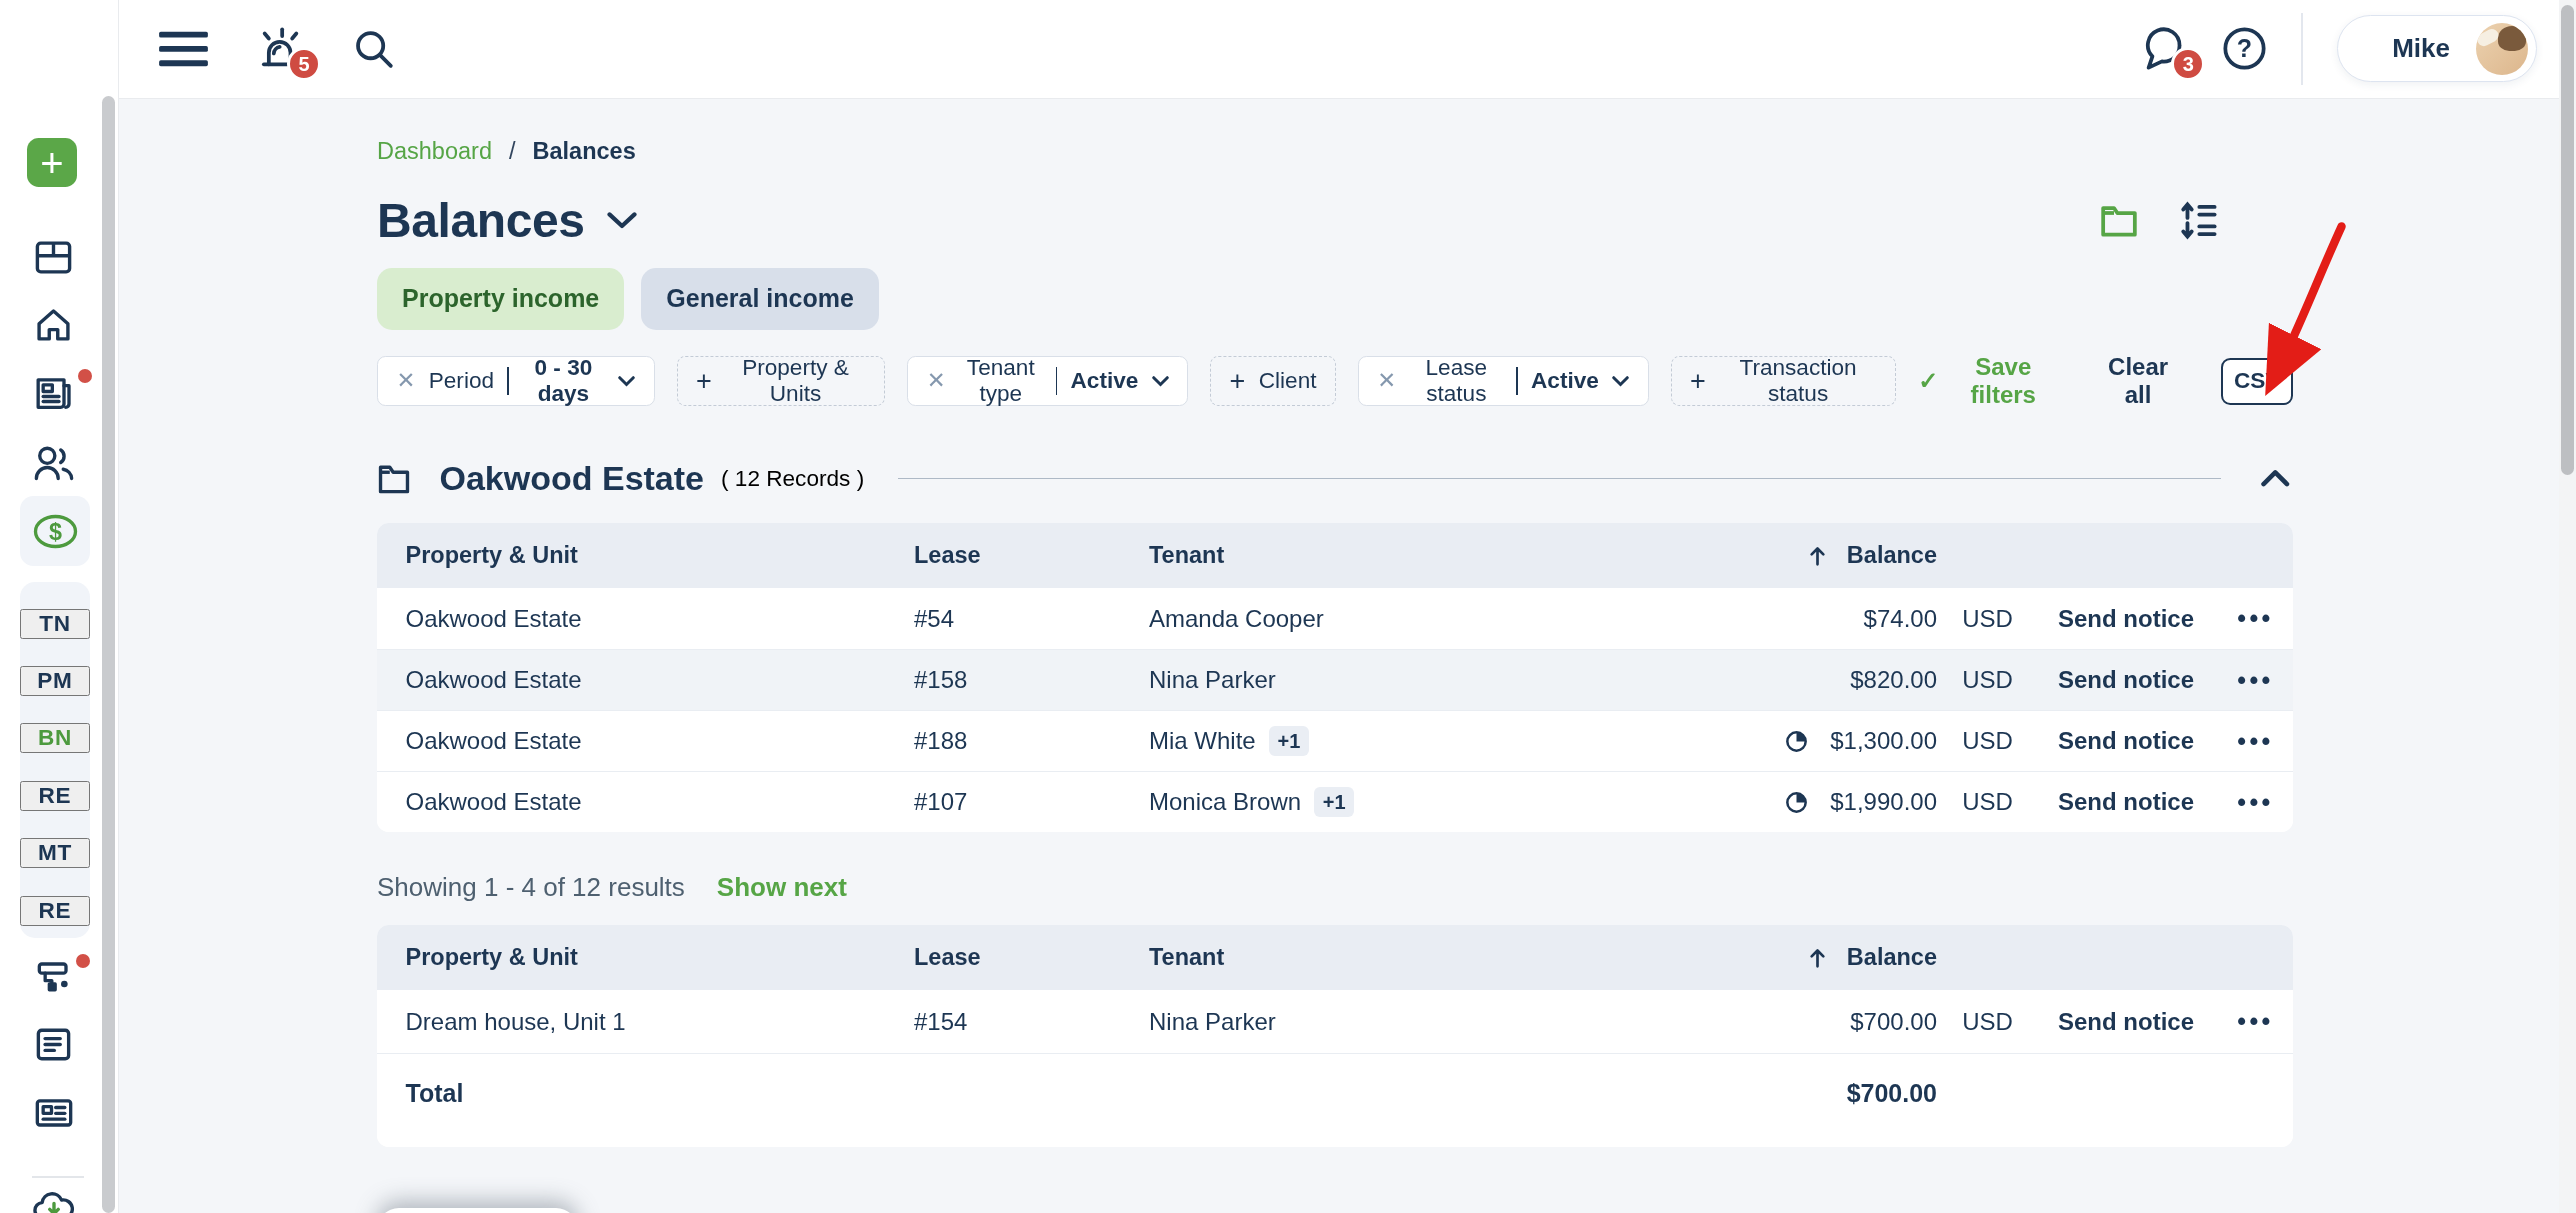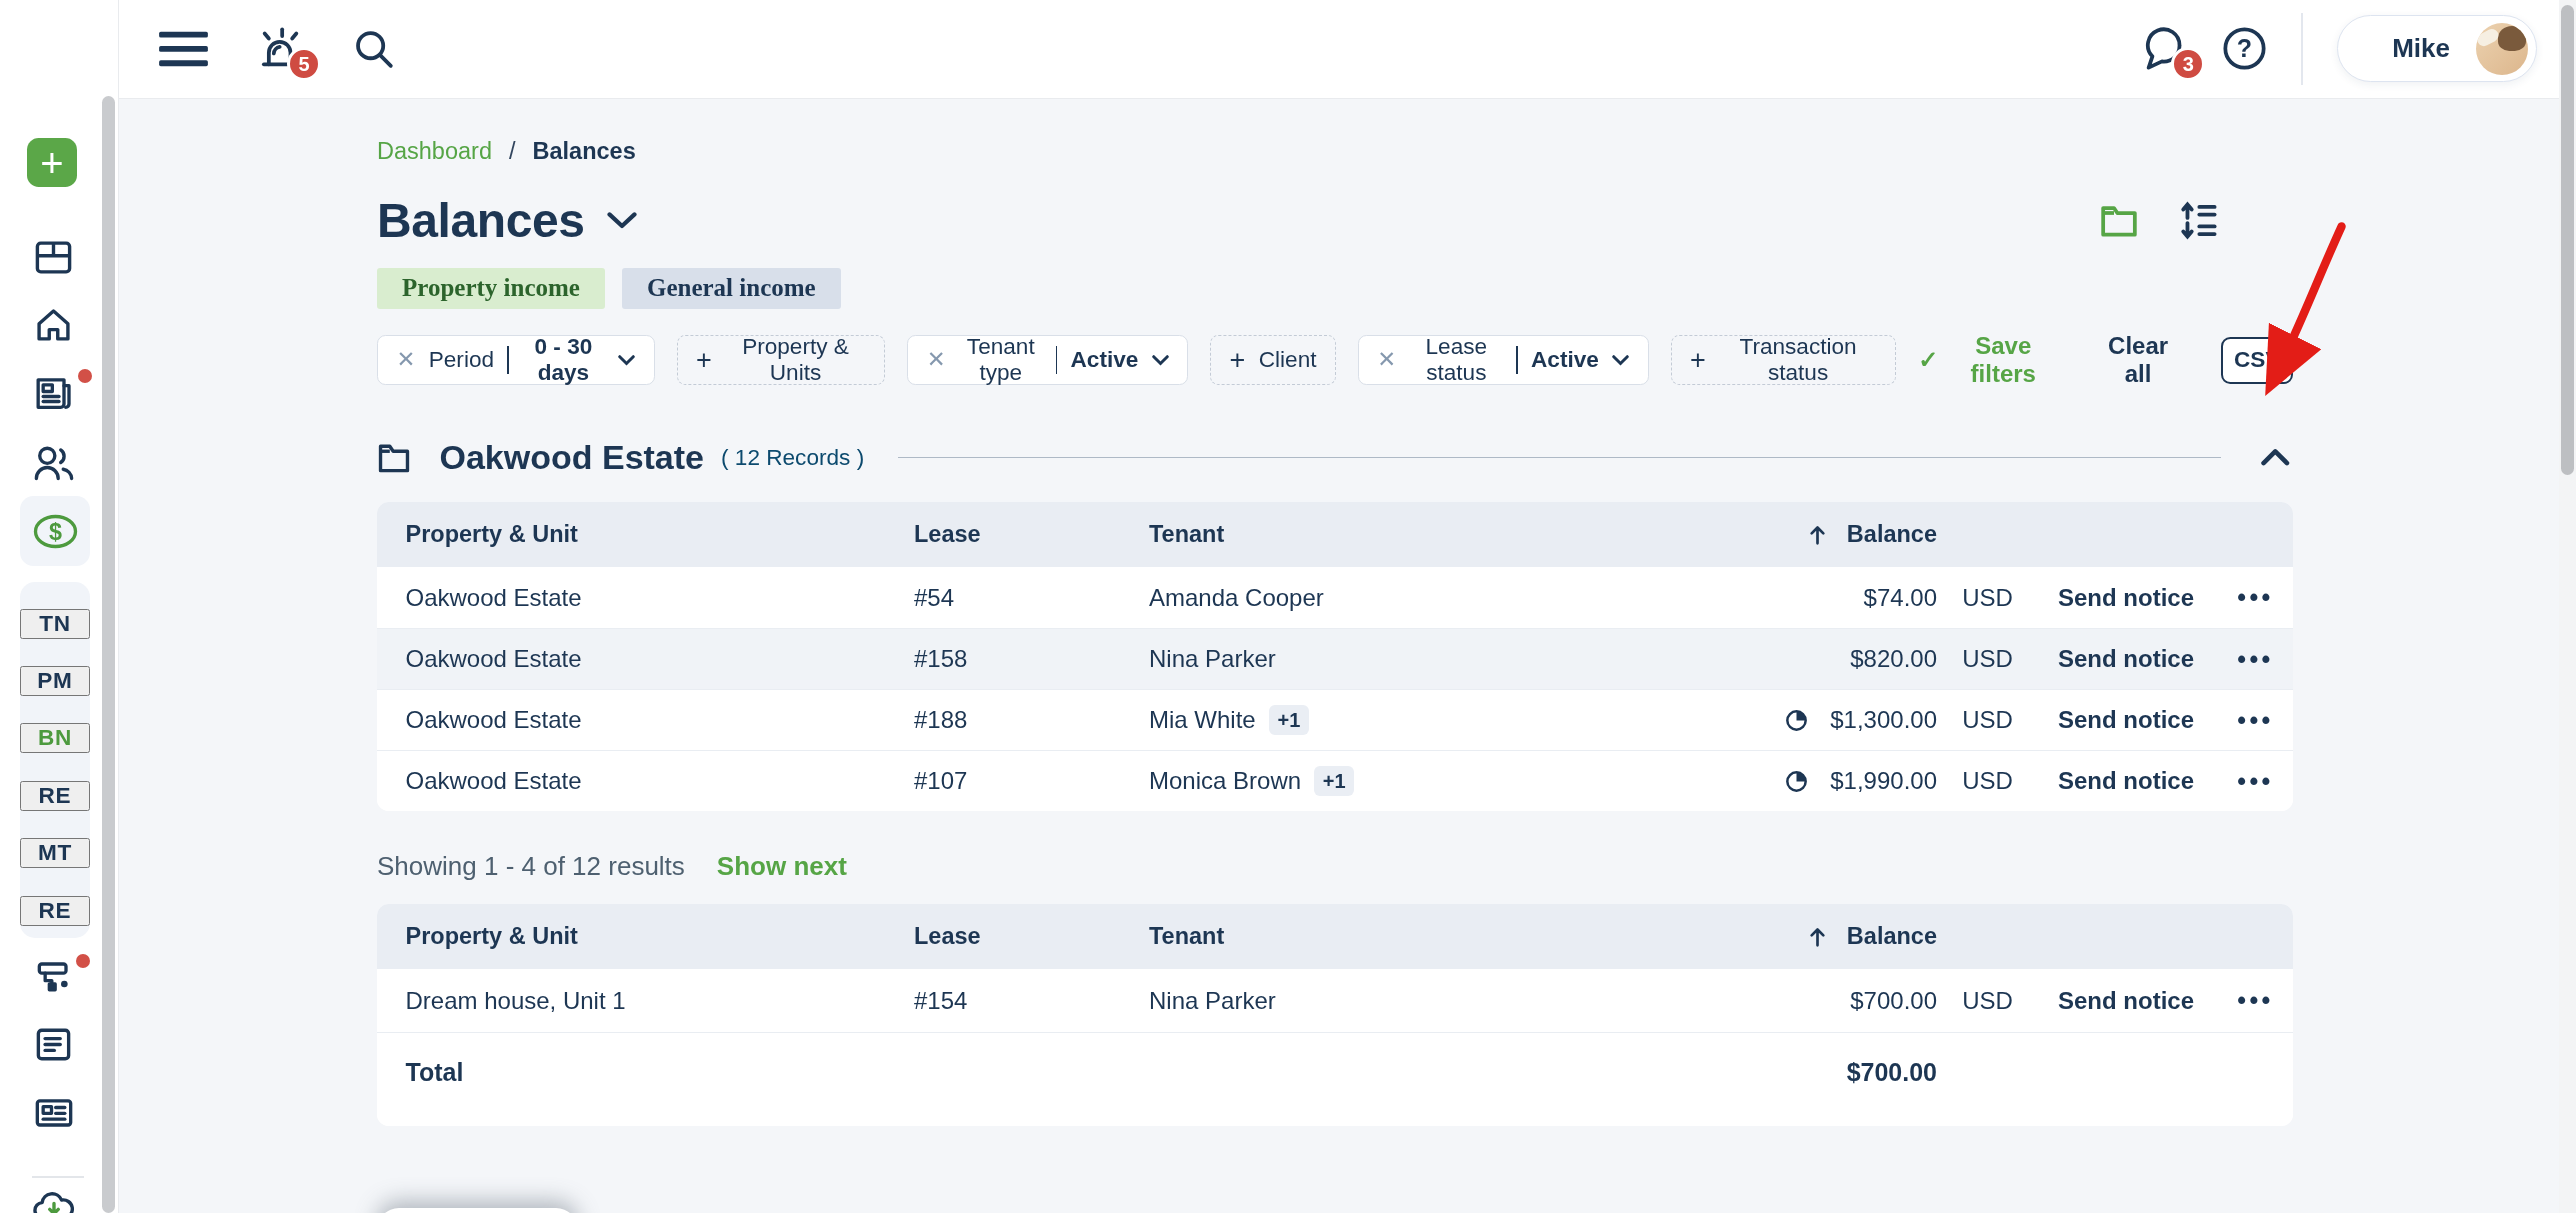--- a/index.html
+++ b/index.html
@@ -43,21 +43,21 @@
   .crumb-link { color:#56a546; cursor:pointer; text-decoration:none; }
   .crumb-sep { color:#31455e; }
   .crumb-cur { color:#1d3653; font-weight:700; }
 
   .title-row { margin-top:28.5px; height:54px; display:flex; align-items:center; }
   .page-title { font-size:48px; font-weight:700; color:#1d3653; letter-spacing:-0.4px; }
   .title-caret { margin-left:22px; cursor:pointer; display:flex; }
   .title-tools { margin-left:auto; display:flex; align-items:center; gap:40px; margin-right:75px; }
 
   .tabs { margin-top:20px; display:flex; gap:17px; }
-  .tab { height:41px; padding:0 25px; border:none; border-radius:3px; font-size:25px; font-weight:600; cursor:pointer; font-family:Liberation Serif, serif; }
+  .tab { height:62px; padding:0 25px; border:none; border-radius:15px; font-size:25px; font-weight:600; cursor:pointer; font-family:Liberation Sans, sans-serif; }
   .tab.active { background:#d9edcf; color:#2c642c; }
   .tab.inactive { background:#d8dfea; color:#1d3653; }
 
   .filter-row { margin-top:23.5px; display:flex; align-items:center; gap:22px; }
   .chip { height:50px; display:flex; align-items:center; gap:13.4px; border-radius:8.4px; padding:0 18.4px; cursor:pointer; font-family:inherit; }
   .chip.set { background:#fff; border:1.7px solid #d9dfe8; }
   .chip.add { background:transparent; border:1.7px dashed #c3cbd6; }
   .chip-x { color:#8598ae; font-size:22.6px; line-height:1; }
   .chip-label { font-size:22.6px; color:#1d3653; }
   .chip-div { width:1.7px; height:28.5px; background:#1d3653; }
@@ -65,21 +65,21 @@
   .chip-plus { font-size:27px; font-weight:400; color:#1d3653; line-height:1; }
   .filter-actions { margin-left:auto; display:flex; align-items:center; gap:44px; }
   .save-filters { display:flex; align-items:center; gap:13.4px; background:none; border:none; cursor:pointer; color:#56a546; font-size:24px; font-weight:600; font-family:inherit; }
   .clear-all { background:none; border:none; cursor:pointer; color:#1d3653; font-size:24px; font-weight:600; font-family:inherit; }
   .csv-btn { width:84px; height:47px; background:#fff; border:2.5px solid #1d3653; border-radius:9.2px; color:#1d3653; font-size:22.6px; font-weight:700; cursor:pointer; font-family:inherit; }
 
   .section-head { margin-top:47px; height:45px; display:flex; align-items:center; }
   .section-head.second { margin-top:45px; }
   .sec-folder { flex:none; display:flex; }
   .sec-name { margin-left:28.5px; font-size:34px; font-weight:700; color:#1d3653; }
-  .sec-records { margin-left:17px; font-size:22.6px; color:#0c4a6e; }
+  .sec-records { margin-left:17px; font-size:22.6px; color:#000000; }
   .sec-line { flex:1; height:1.7px; background:#aeb9c6; margin:0 37px 0 34px; }
   .sec-collapse { background:none; border:none; cursor:pointer; display:flex; padding:0 3.4px; }
 
   .table { margin-top:22px; border-radius:11.7px; overflow:hidden; background:#fff; }
   .trow { display:grid; grid-template-columns:537px 235px auto 235px 101px 180px 75px; align-items:center; }
   .thead { background:#e9edf3; height:65px; font-weight:700; font-size:23.5px; }
   .tbody-row { height:61px; background:#fff; border-top:1.7px solid #e9edf2; font-size:24px; }
   .tbody-row.tint { background:#f0f3f7; }
   .cell-prop { padding-left:28.5px; }
   .cell-balance { display:flex; align-items:center; justify-content:flex-end; gap:21px; }

